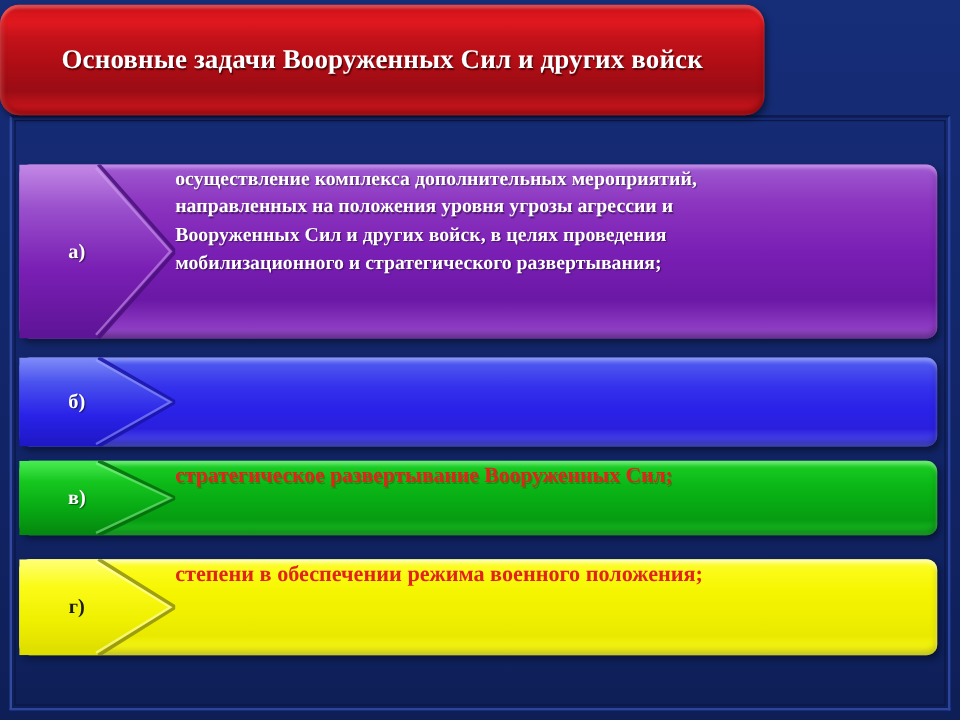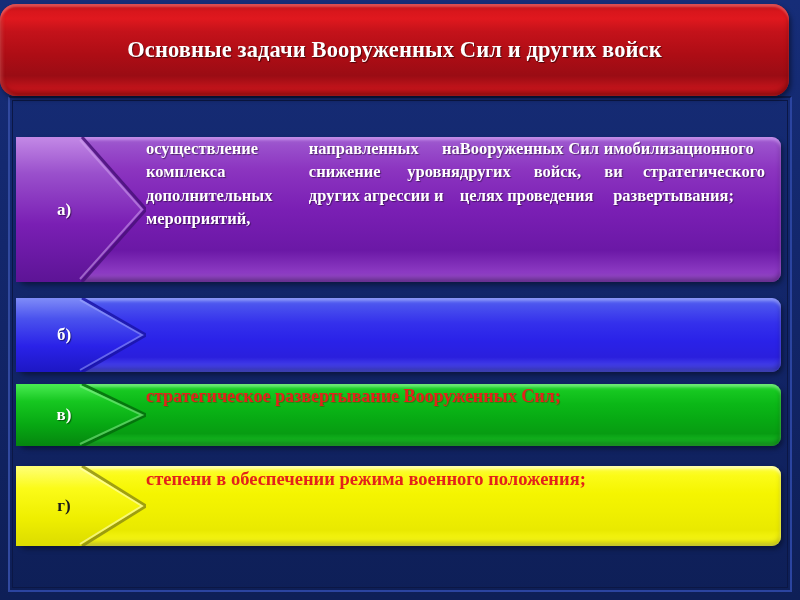--- a/index.html
+++ b/index.html
@@ -45,21 +45,21 @@
     box-sizing: border-box;
     border: 1px solid #0b1745;
     pointer-events: none;
   }
 
   
   .title-bar {
     position: absolute;
     left: 0px;
     top: 4px;
-    width: 789px;
+    width: 637px;
     height: 92px;
     box-sizing: border-box;
     border-radius: 16px;
     background:
       linear-gradient(to bottom,
         #b61319 0%,
         #d8161c 8%,
         #e0181e 16%,
         #c4121a 30%,
         #ae0d15 55%,
@@ -140,21 +140,21 @@
     color: #1a1a1a;
     text-shadow: none;
   }
 
   .item-text {
     position: relative;
     z-index: 3;
     margin-left: 130px;
     margin-right: 16px;
     display: flex;
-    flex-direction: row;
+    flex-direction: column;
     height: 100%;
     color: #ffffff;
     font-size: 16.5px;
     font-weight: bold;
     line-height: 1.42;
     text-align: justify;
     text-shadow: 1px 1px 1px rgba(0,0,0,0.45);
   }
   .item-text p { margin: 0; }
   .item-text.justify p { text-align: justify; text-align-last: left; }
@@ -245,21 +245,21 @@
           </linearGradient>
         </defs>
         <polygon points="0,0 66,0 130,72.5 66,145 0,145" fill="url(#ga)"></polygon>
         <polyline points="66,0 130,72.5 66,145" fill="none" stroke="#49107a" stroke-width="3" opacity="0.85"></polyline>
         <polyline points="64,3 126,72.5 64,142" fill="none" stroke="#cfa2ee" stroke-width="2" opacity="0.55"></polyline>
       </svg>
     </div>
     <div class="item-label">а)</div>
     <div class="item-text justify">
       <p>осуществление  комплекса  дополнительных  мероприятий,</p>
-      <p>направленных  на  снижение  уровня  других  агрессии  и</p>
+      <p>направленных  на  положения  уровня  угрозы  агрессии  и</p>
       <p>Вооруженных  Сил  и  других  войск,  в  целях  проведения</p>
       <p>мобилизационного и стратегического  развертывания;</p>
     </div>
   </div>
 
   <div class="item item-b">
     <div class="item-body"></div>
     <div class="chevron">
       <svg viewBox="0 0 130 74" preserveAspectRatio="none">
         <defs>

